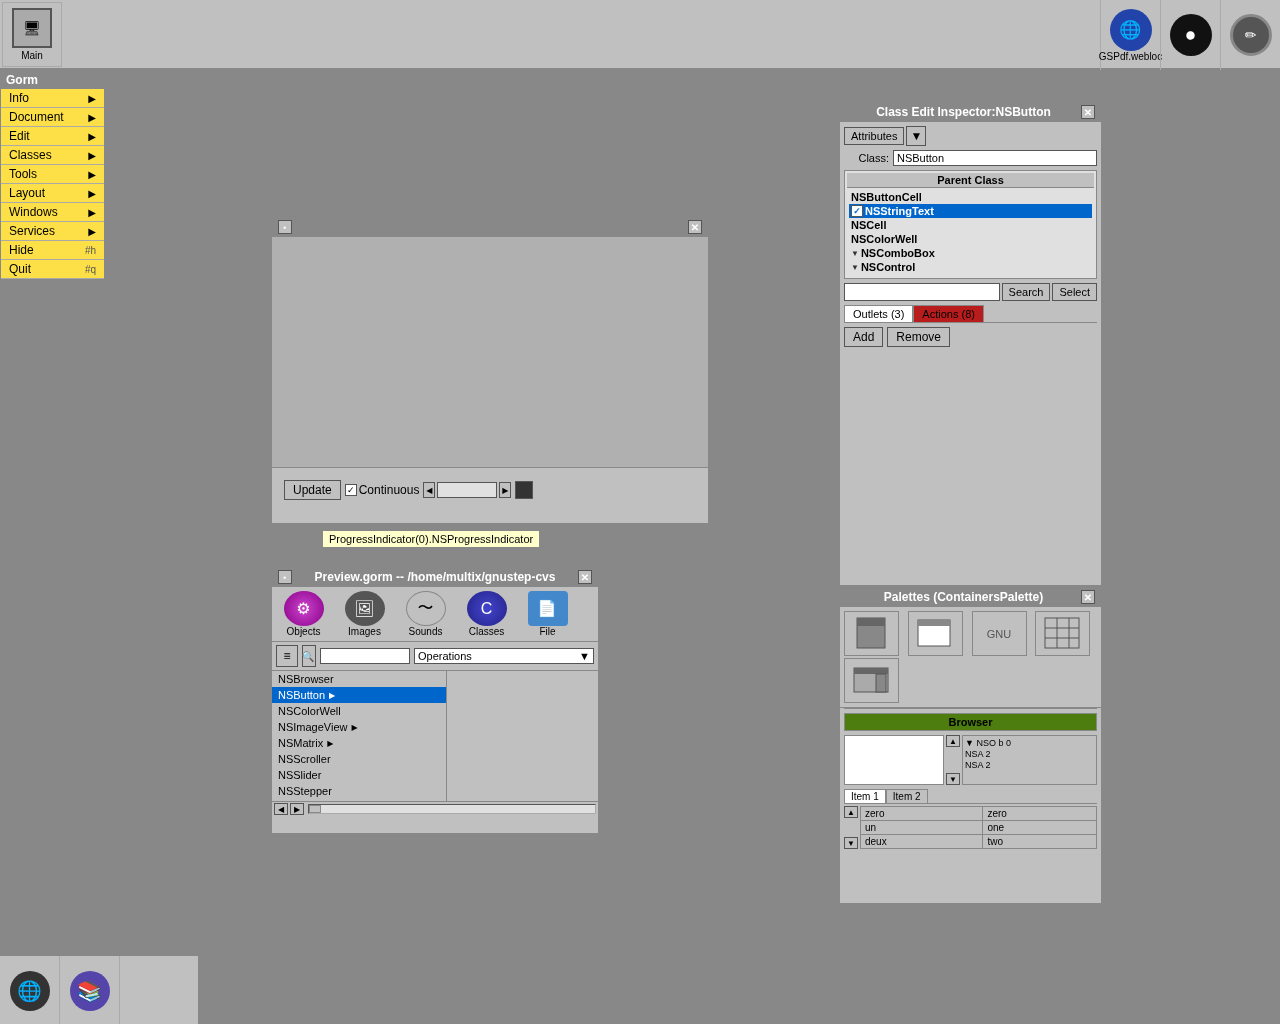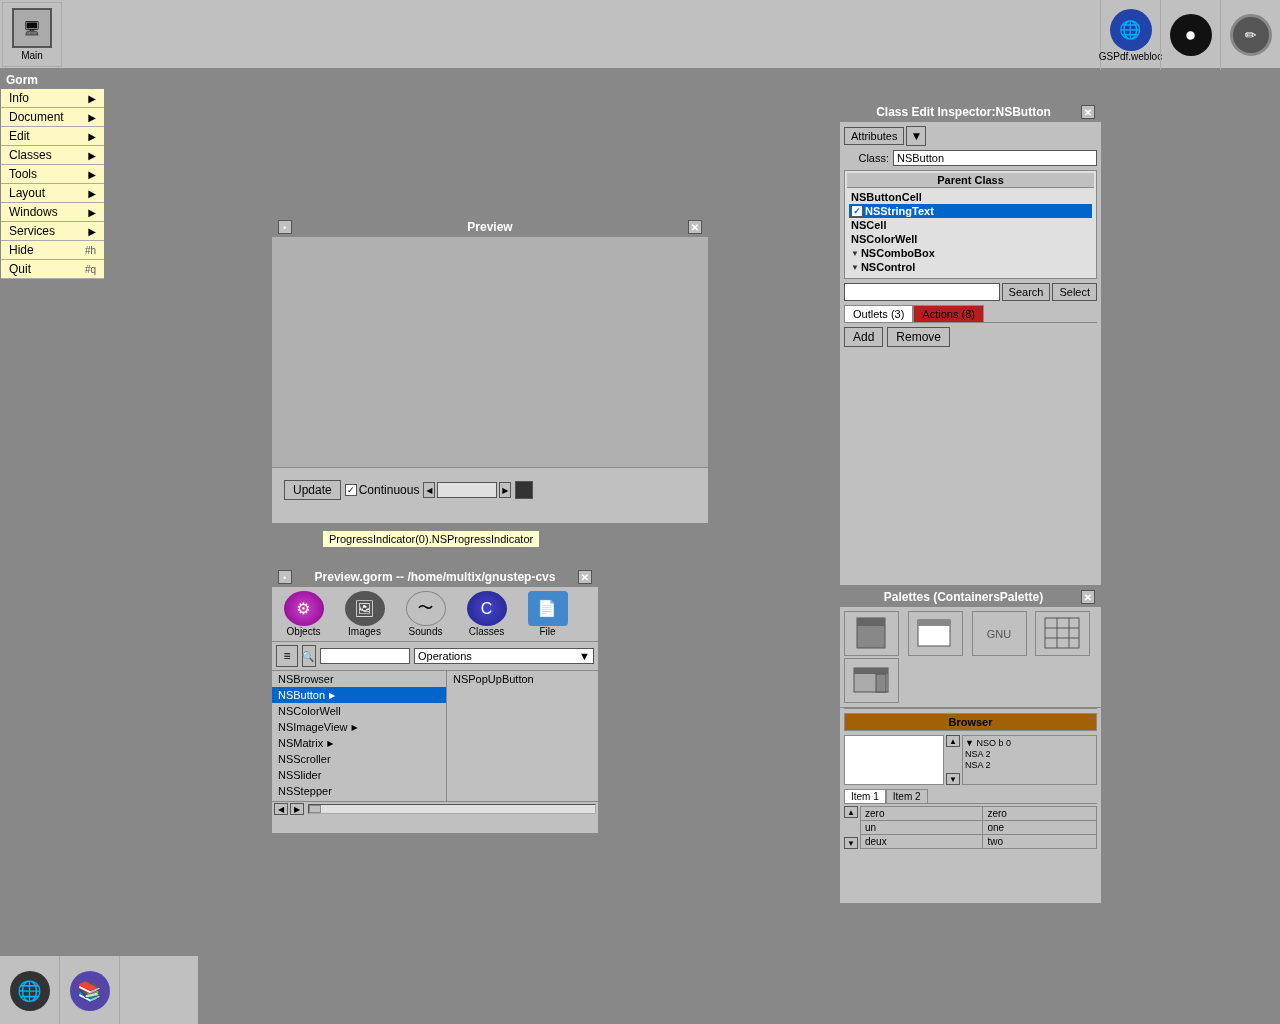--- a/index.html
+++ b/index.html
@@ -82,21 +82,21 @@
       border-left: 1px solid #aaa;
       cursor: pointer;
     }
 
     
     .gorm-menu {
       position: absolute;
       top: 70px;
       left: 0;
       width: 105px;
-      background: #fef9c3;
+      background: #fde047;
       border: 1px solid #888;
       z-index: 200;
     }
 
     .gorm-menu-title {
       background: #888;
       color: white;
       padding: 2px 5px;
       font-weight: bold;
       font-size: 12px;
@@ -507,21 +507,21 @@
     }
 
     .browser-section {
       padding: 4px;
     }
 
     .browser-title {
       text-align: center;
       font-weight: bold;
       font-size: 11px;
-      background: #a16207;
+      background: #4d7c0f;
       border: 1px solid #888;
       padding: 2px;
     }
 
     .browser-pane {
       display: flex;
       gap: 2px;
       margin: 4px 0;
     }
 
@@ -709,21 +709,20 @@
   </div>
   <div class="gorm-menu-item">
     <span>Quit</span>
     <span class="shortcut">#q</span>
   </div>
 </div>
 
 <div class="window preview-window">
   <div class="window-titlebar">
     <div class="window-grip">▪</div>
-    <div class="title">Preview</div>
     <div class="window-close-btn">✕</div>
   </div>
   <div class="preview-content"></div>
   <div class="preview-toolbar">
     <button class="btn">Update</button>
     <div style="display:flex;align-items:center;gap:2px;">
       <div class="checkbox-small">✓</div>
       <span>Continuous</span>
     </div>
     <div style="display:flex;gap:2px;align-items:center;">
@@ -862,25 +861,20 @@
         <span>NSSlider</span>
       </div>
       <div class="list-item">
         <span>NSStepper</span>
       </div>
       <div class="list-item">
         
         
       </div>
     </div>
-    <div class="gorm-list-right">
-      <div class="list-item">
-        <span>NSPopUpButton</span>
-      </div>
-    </div>
   </div>
   <div class="gorm-list-scrollbar">
     <div style="display:flex;gap:2px;padding:2px;">
       <div style="width:14px;height:12px;background:#c0c0c0;border:1px solid #555;display:flex;align-items:center;justify-content:center;cursor:pointer;font-size:8px;">◀</div>
       <div style="width:14px;height:12px;background:#c0c0c0;border:1px solid #555;display:flex;align-items:center;justify-content:center;cursor:pointer;font-size:8px;">▶</div>
     </div>
     <div style="flex:1;background:#e0e0e0;border:1px inset #aaa;margin:2px;">
       <div style="width:12px;height:8px;background:#c0c0c0;border:1px solid #888;"></div>
     </div>
   </div>

